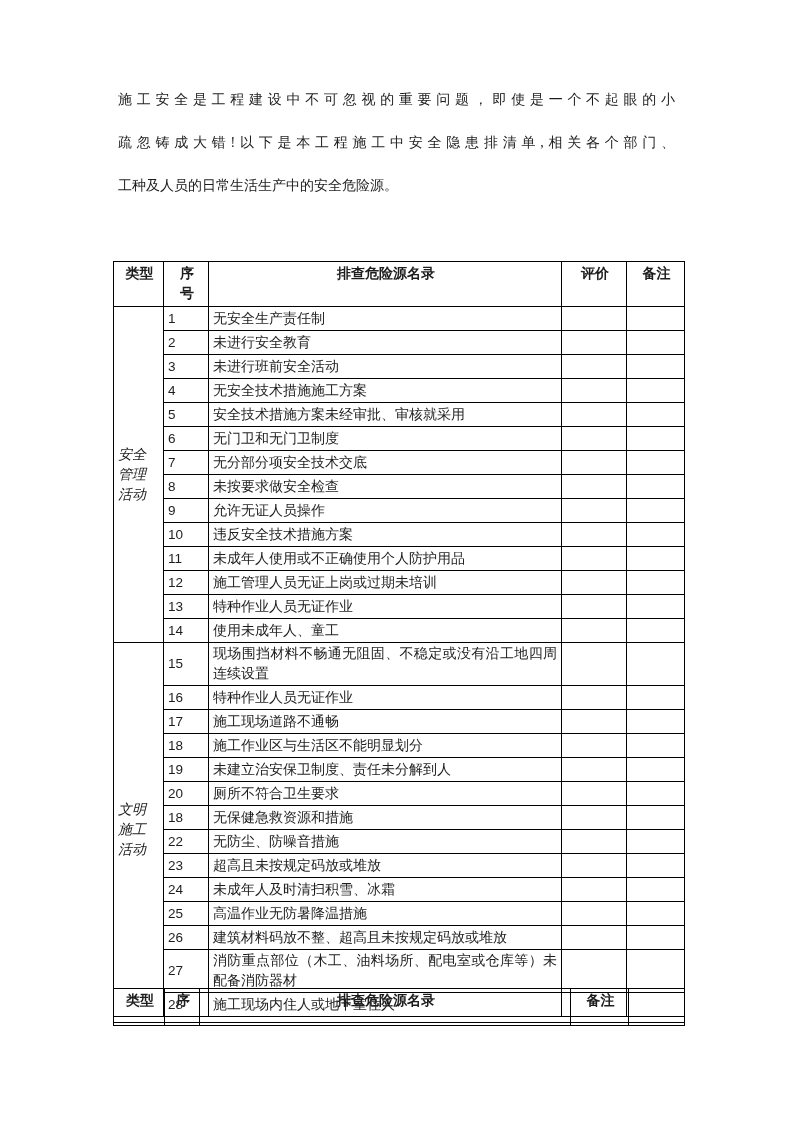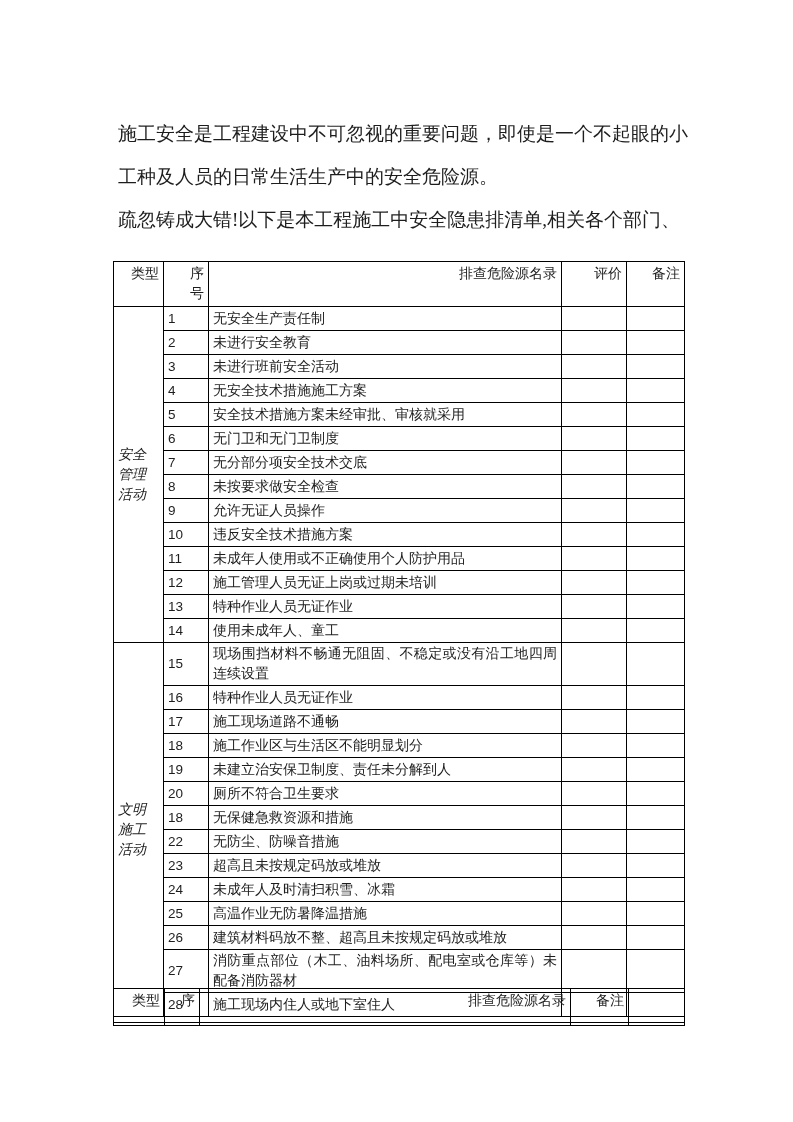--- a/index.html
+++ b/index.html
@@ -1,48 +1,48 @@
 <!DOCTYPE html>
 <html><head>
 <meta charset="utf-8">
 <style>
   html,body{margin:0;padding:0;background:#e9e9e9;}
   .page{
     position:relative;width:793px;height:1122px;margin:0 auto;background:#ffffff;
     font-family:"Liberation Serif","DejaVu Serif",serif;color:#1d1d1d;overflow:hidden;
   }
   
-  .intro{position:absolute;left:118px;top:112px;width:557px;font-size:19px;}
+  .intro{position:absolute;left:118px;top:78px;width:557px;font-size:14px;}
   .intro .line{height:43px;line-height:43px;text-align:justify;text-align-last:justify;white-space:nowrap;}
   .intro .line.last{text-align-last:left;}
   
   table{border-collapse:collapse;table-layout:fixed;position:absolute;left:113px;}
   .t1{top:261px;width:571px;}
   .t2{top:988px;width:571px;}
   th,td{border:1px solid #000;font-weight:normal;font-size:14px;line-height:20px;
         overflow:hidden;}
   thead tr{height:45px;}
-  thead th{vertical-align:top;text-align:right;padding:2px 4px 2px 6px;}
+  thead th{vertical-align:top;text-align:center;padding:2px 4px 2px 6px;font-weight:bold;}
   th.pre,.type-cell{white-space:pre-line;}
   .t1 td{height:21px;vertical-align:middle;padding:1px 4px;}
   .type-cell{vertical-align:middle;padding-left:6px;font-style:italic;}
   .no-cell{padding-left:13px;font-family:"Liberation Sans","DejaVu Sans",sans-serif;font-size:13.5px;}
   .name-cell{padding-left:7px;padding-right:8px;text-align:justify;}
   .t2 thead tr{height:34px;}
   .t2 .spacer-row td{height:2px;padding:0;line-height:2px;}
 </style>
 </head>
 <body>
 
 <div class="page">
 
   <div class="intro">
     <div class="line">施工安全是工程建设中不可忽视的重要问题，即使是一个不起眼的小</div>
+    <div class="line">疏忽铸成大错!以下是本工程施工中安全隐患排清单,相关各个部门、</div>
     <div class="line last">工种及人员的日常生活生产中的安全危险源。</div>
-    <div class="line">疏忽铸成大错!以下是本工程施工中安全隐患排清单,相关各个部门、</div>
   </div>
 
   <table class="t1">
     <colgroup>
       <col style="width:50px">
         <col style="width:45px">
         <col style="width:353px">
       <col style="width:65px">
         <col style="width:58px">
     </colgroup>

